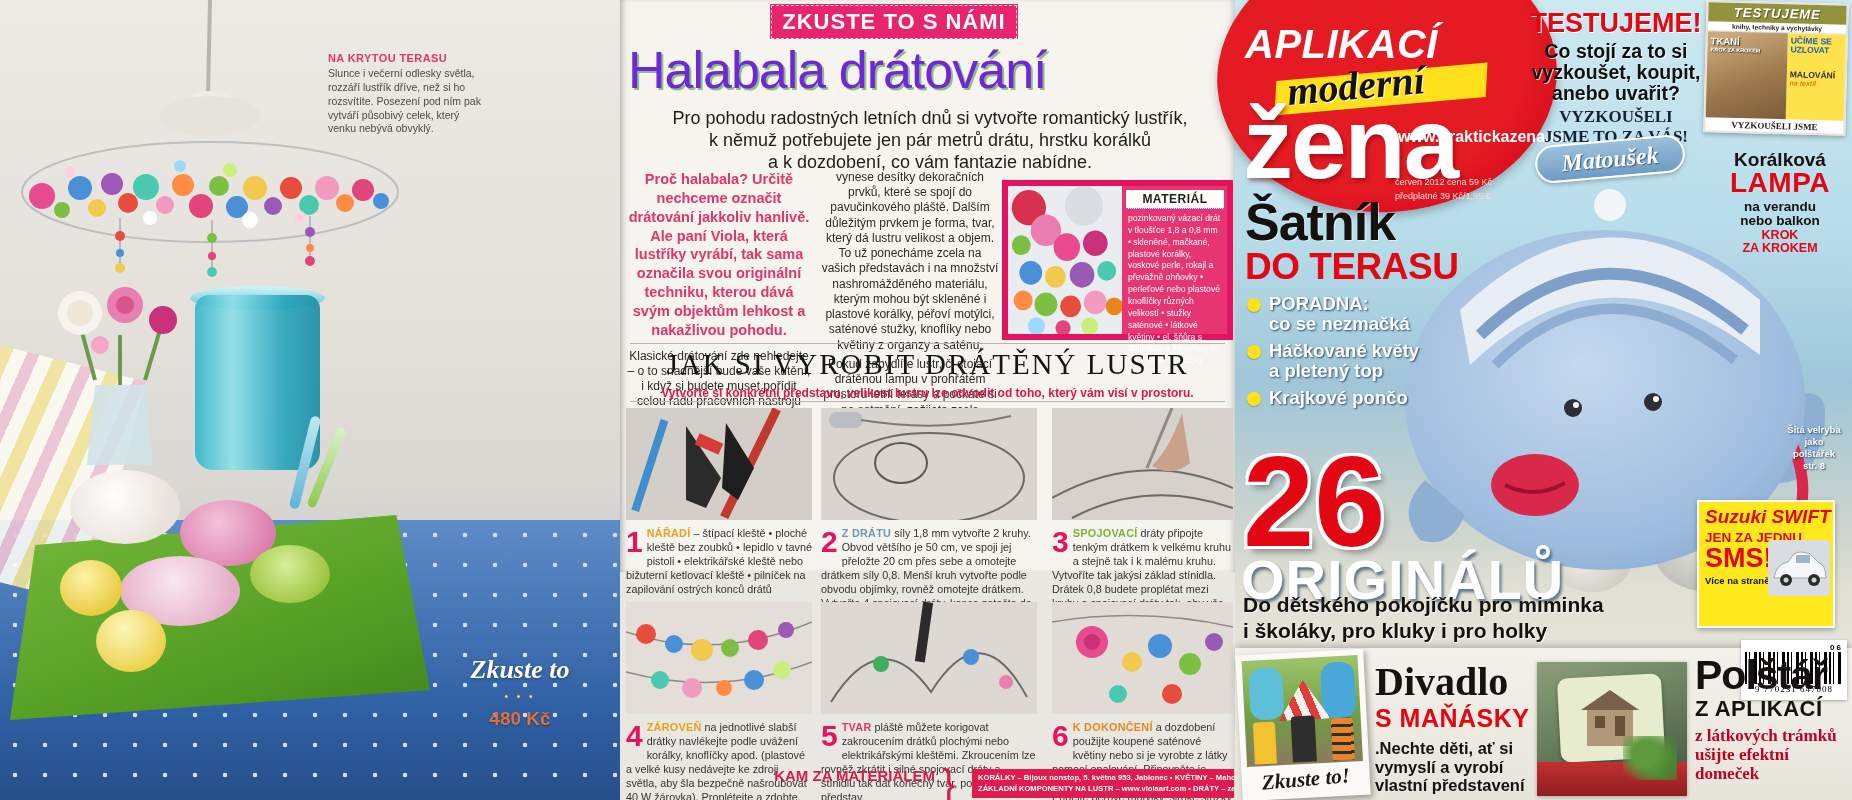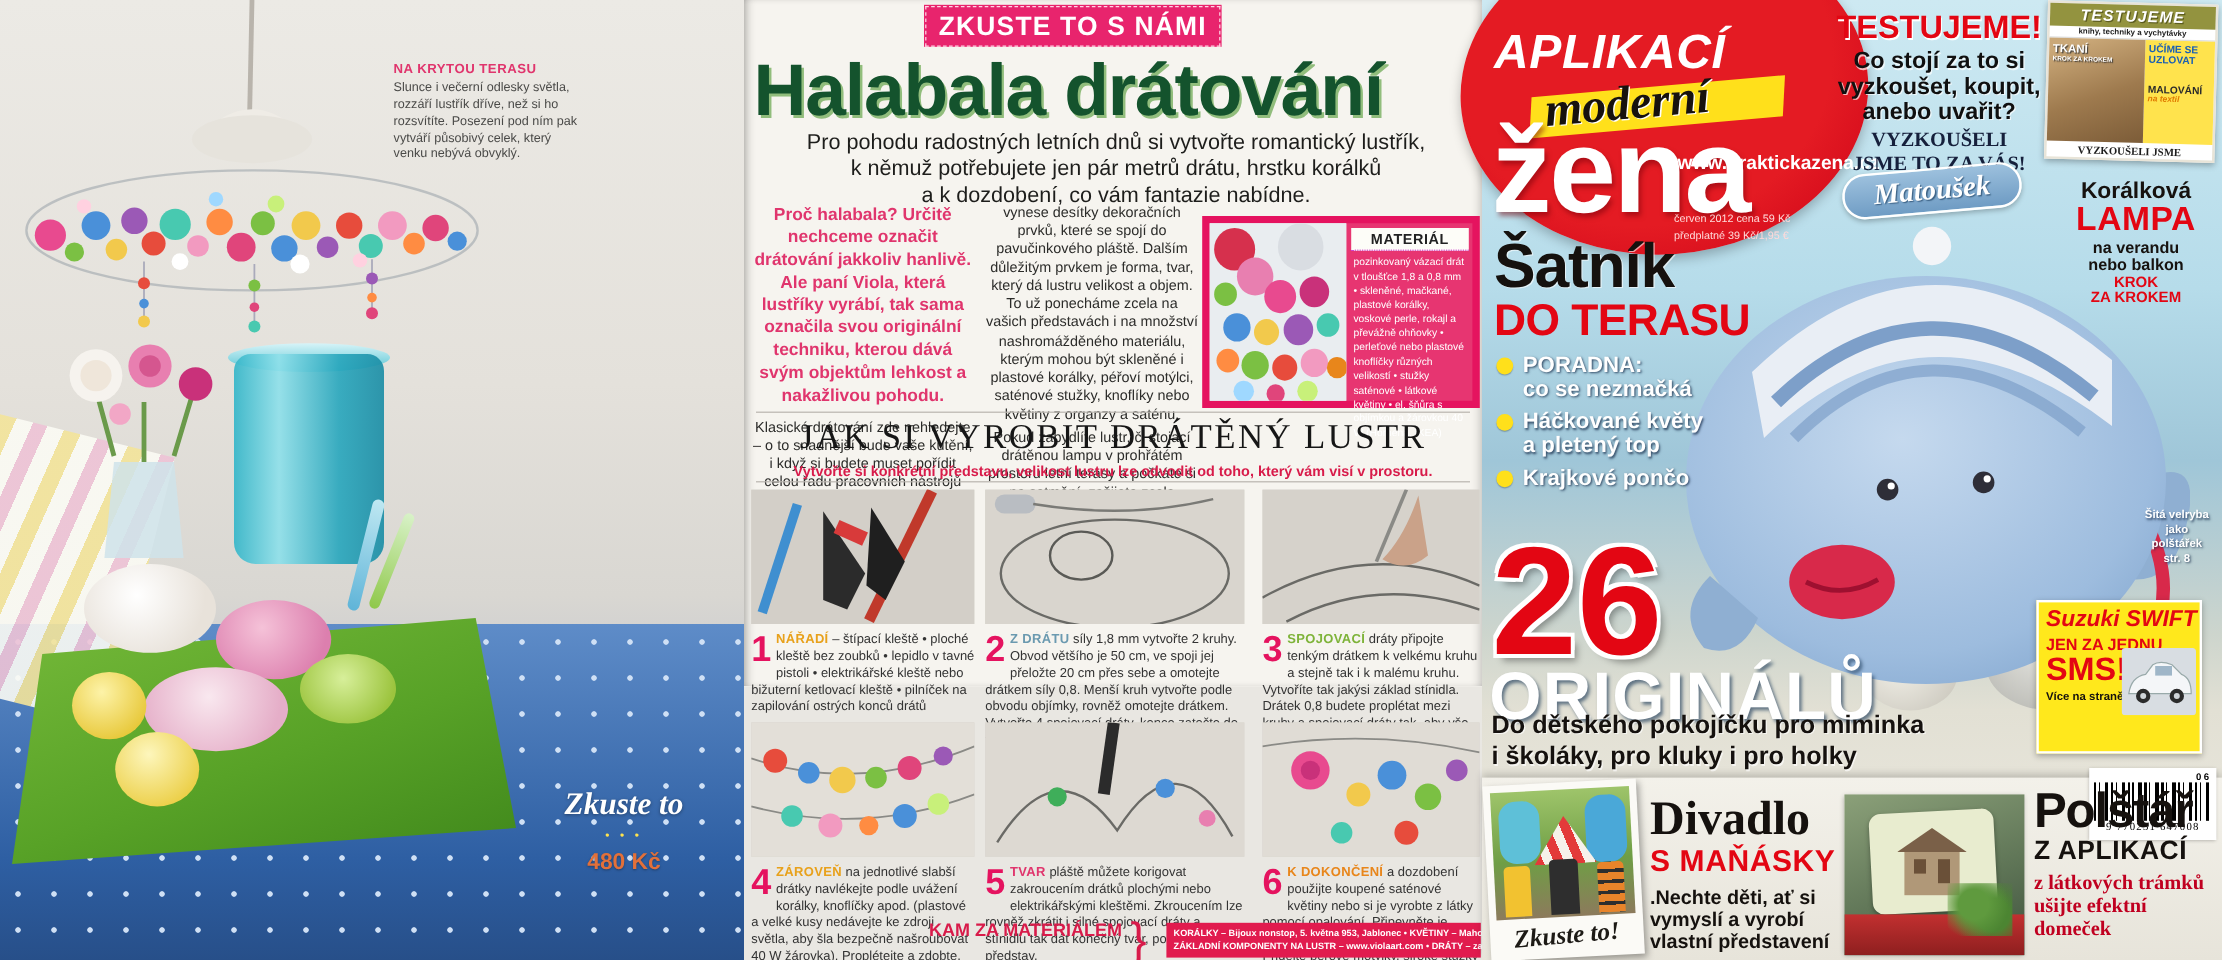--- a/index.html
+++ b/index.html
@@ -31,22 +31,22 @@
   #try-left .script { font-family:"Liberation Serif", serif; font-style:italic; font-weight:700; font-size:26px; text-shadow:0 1px 3px rgba(0,0,0,.4); }
   #try-left .dots { font-size:10px; letter-spacing:3px; margin:6px 0; color:#ffe34d; }
   #try-left .price { font-size:19px; font-weight:800; color:#e2703a; text-shadow:0 1px 2px rgba(0,0,0,.35); }
 
   
   #page-mid { left:620px; top:0; width:615px; height:572px; background:#f6f4ef;
     box-shadow:inset 6px 0 9px -6px rgba(0,0,0,.45), inset -6px 0 9px -6px rgba(0,0,0,.3); }
   #kicker-box { left:150px; top:4px; width:248px; height:35px; background:#e8246d;
     display:flex; align-items:center; justify-content:center; }
   #kicker-box .inner { border:1px dashed #ffd7e6; padding:3px 10px; color:#fff; font-size:22px; font-weight:600; letter-spacing:1px; white-space:nowrap; }
-  #art-title { left:8px; top:40px; width:606px; font-size:61px; font-weight:700; letter-spacing:-1px;
-    color:#14532d; text-shadow:2px 2px 0 rgba(62,143,30,.55); white-space:nowrap; }
+  #art-title { left:8px; top:40px; width:606px; font-size:52px; font-weight:400; letter-spacing:-1px;
+    color:#6d28d9; text-shadow:2px 2px 0 rgba(62,143,30,.55); white-space:nowrap; }
   #art-intro { left:30px; top:108px; width:560px; text-align:center; font-size:18px; line-height:1.22; color:#1d1d1b; white-space:pre-line; }
   .col { font-size:12px; line-height:1.27; color:#2c2c2a; text-align:center; }
   #col1 { left:7px; top:170px; width:184px; }
   #col1 .lead { color:#e0356d; font-size:14.5px; line-height:1.3; font-weight:600; margin-bottom:9px; }
   #col2 { left:200px; top:170px; width:180px; }
   #col2 p + p { margin-top:4px; }
   #mat-box { left:382px; top:180px; width:231px; height:160px; background:#e73571; border:6px solid #e5135f; display:flex; }
   #mat-photo { width:52%; height:100%; background:#e9edf0; }
   #mat-info { width:48%; padding:4px 5px 4px 6px; position:relative; }
   #mat-title { background:#fdfdf8; color:#222; font-weight:800; font-size:12px; text-align:center; padding:2px 0; margin:0 -2px 4px; letter-spacing:.5px; border-bottom:1px dotted #c4c; }

